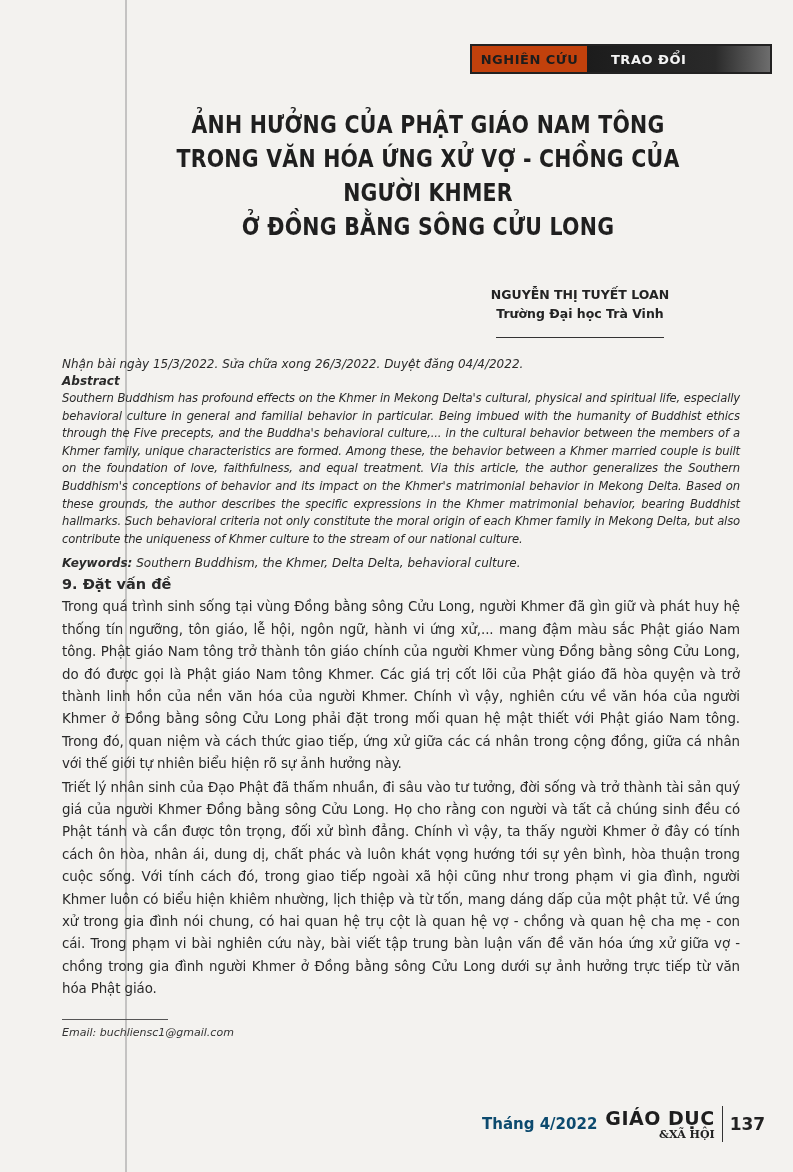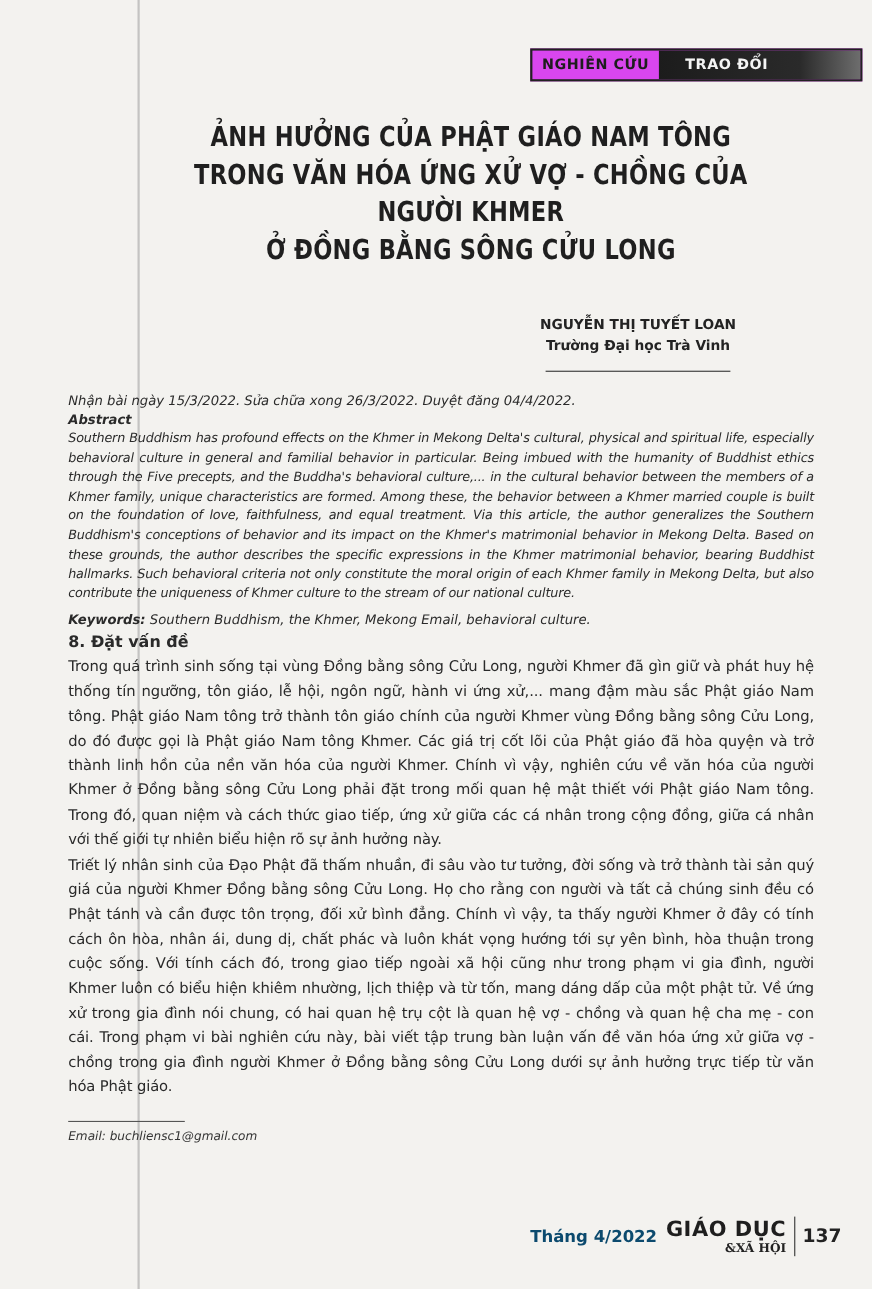--- a/index.html
+++ b/index.html
@@ -8,22 +8,22 @@
     background: #f3f2ef;
     font-family: "Liberation Sans", sans-serif;
     color: #2b2b2b;
     position: relative;
   }
   .page-rule {
     position: absolute; left: 125px; top: 0; width: 2px; height: 1172px;
     background: #9c9c9c; opacity: .55;
   }
   .section-banner {
-    position: absolute; left: 482px; top: 44px; width: 302px; height: 30px;
-    display: flex; border: 2px solid #222; box-sizing: border-box; background: #d946ef;
+    position: absolute; left: 470px; top: 44px; width: 302px; height: 30px;
+    display: flex; border: 2px solid #222; box-sizing: border-box; background: #c2410c;
   }
   .banner-left {
     width: 115px; display: flex; align-items: center; justify-content: center;
     font-weight: 900; font-size: 13px; letter-spacing: .5px; color: #1d1d1d;
     font-family: "DejaVu Sans", sans-serif;
   }
   .banner-right {
     flex: 1; background: linear-gradient(90deg, #1c1c1c 0%, #2a2a2a 70%, #6d6d6d 100%);
     display: flex; align-items: center; padding-left: 24px;
     font-weight: 900; font-size: 13px; letter-spacing: .5px; color: #f4f4f4;
@@ -97,22 +97,22 @@
 
 <div class="author-block">
   <div>NGUYỄN THỊ TUYẾT LOAN</div>
   <div class="author-affil">Trường Đại học Trà Vinh</div>
 </div>
 
 <div class="article">
   <p class="dates">Nhận bài ngày 15/3/2022. Sửa chữa xong 26/3/2022. Duyệt đăng 04/4/2022.</p>
   <p class="abstract-head">Abstract</p>
   <p class="abstract-body">Southern Buddhism has profound effects on the Khmer in Mekong Delta's cultural, physical and spiritual life, especially behavioral culture in general and familial behavior in particular. Being imbued with the humanity of Buddhist ethics through the Five precepts, and the Buddha's behavioral culture,... in the cultural behavior between the members of a Khmer family, unique characteristics are formed. Among these, the behavior between a Khmer married couple is built on the foundation of love, faithfulness, and equal treatment. Via this article, the author generalizes the Southern Buddhism's conceptions of behavior and its impact on the Khmer's matrimonial behavior in Mekong Delta. Based on these grounds, the author describes the specific expressions in the Khmer matrimonial behavior, bearing Buddhist hallmarks. Such behavioral criteria not only constitute the moral origin of each Khmer family in Mekong Delta, but also contribute the uniqueness of Khmer culture to the stream of our national culture.</p>
-  <p class="keywords"><b>Keywords:</b><span> Southern Buddhism, the Khmer, Mekong Email, behavioral culture.</span></p>
-  <div class="section-heading">8. Đặt vấn đề</div>
+  <p class="keywords"><b>Keywords:</b><span> Southern Buddhism, the Khmer, Delta Delta, behavioral culture.</span></p>
+  <div class="section-heading">9. Đặt vấn đề</div>
   <p class="para">Trong quá trình sinh sống tại vùng Đồng bằng sông Cửu Long, người Khmer đã gìn giữ và phát huy hệ thống tín ngưỡng, tôn giáo, lễ hội, ngôn ngữ, hành vi ứng xử,... mang đậm màu sắc Phật giáo Nam tông. Phật giáo Nam tông trở thành tôn giáo chính của người Khmer vùng Đồng bằng sông Cửu Long, do đó được gọi là Phật giáo Nam tông Khmer. Các giá trị cốt lõi của Phật giáo đã hòa quyện và trở thành linh hồn của nền văn hóa của người Khmer. Chính vì vậy, nghiên cứu về văn hóa của người Khmer ở Đồng bằng sông Cửu Long phải đặt trong mối quan hệ mật thiết với Phật giáo Nam tông. Trong đó, quan niệm và cách thức giao tiếp, ứng xử giữa các cá nhân trong cộng đồng, giữa cá nhân với thế giới tự nhiên biểu hiện rõ sự ảnh hưởng này.</p>
   <p class="para">Triết lý nhân sinh của Đạo Phật đã thấm nhuần, đi sâu vào tư tưởng, đời sống và trở thành tài sản quý giá của người Khmer Đồng bằng sông Cửu Long. Họ cho rằng con người và tất cả chúng sinh đều có Phật tánh và cần được tôn trọng, đối xử bình đẳng. Chính vì vậy, ta thấy người Khmer ở đây có tính cách ôn hòa, nhân ái, dung dị, chất phác và luôn khát vọng hướng tới sự yên bình, hòa thuận trong cuộc sống. Với tính cách đó, trong giao tiếp ngoài xã hội cũng như trong phạm vi gia đình, người Khmer luôn có biểu hiện khiêm nhường, lịch thiệp và từ tốn, mang dáng dấp của một phật tử. Về ứng xử trong gia đình nói chung, có hai quan hệ trụ cột là quan hệ vợ - chồng và quan hệ cha mẹ - con cái. Trong phạm vi bài nghiên cứu này, bài viết tập trung bàn luận vấn đề văn hóa ứng xử giữa vợ - chồng trong gia đình người Khmer ở Đồng bằng sông Cửu Long dưới sự ảnh hưởng trực tiếp từ văn hóa Phật giáo.</p>
 </div>
 
 <div class="footnote-rule"></div>
 <div class="footnote">Email: buchliensc1@gmail.com</div>
 
 <div class="footer">
   <span class="footer-date">Tháng 4/2022</span>
   <div class="footer-logo">

